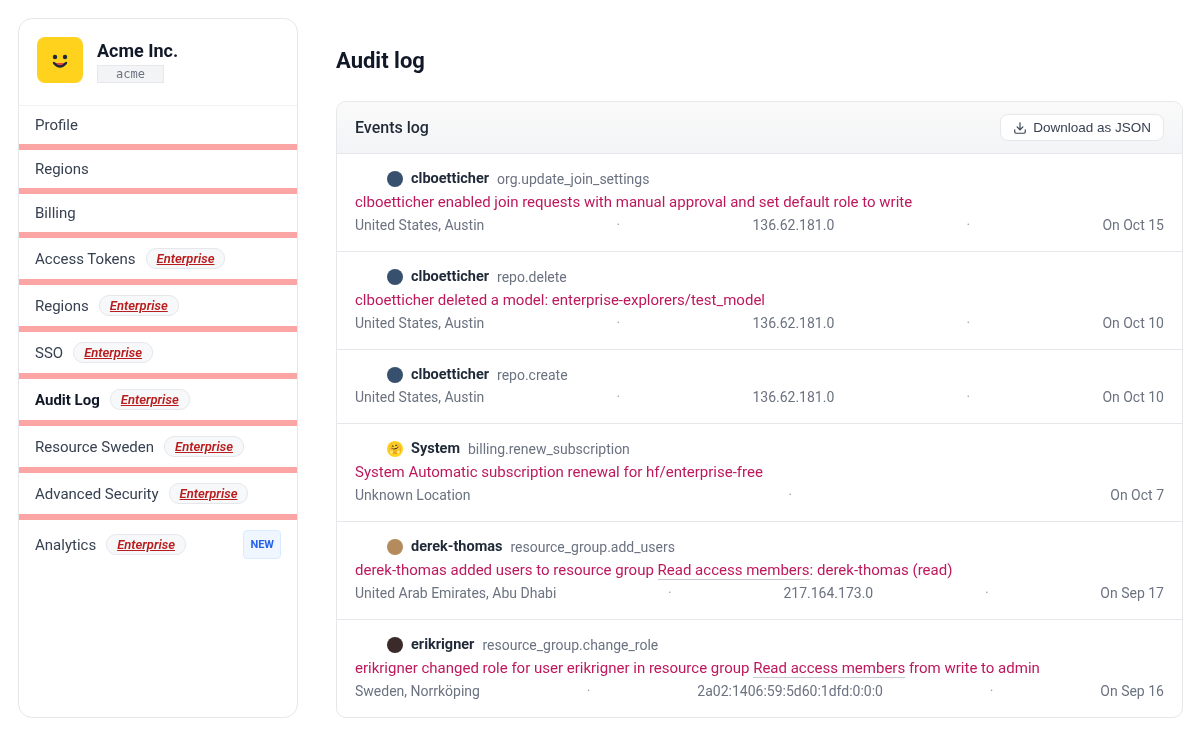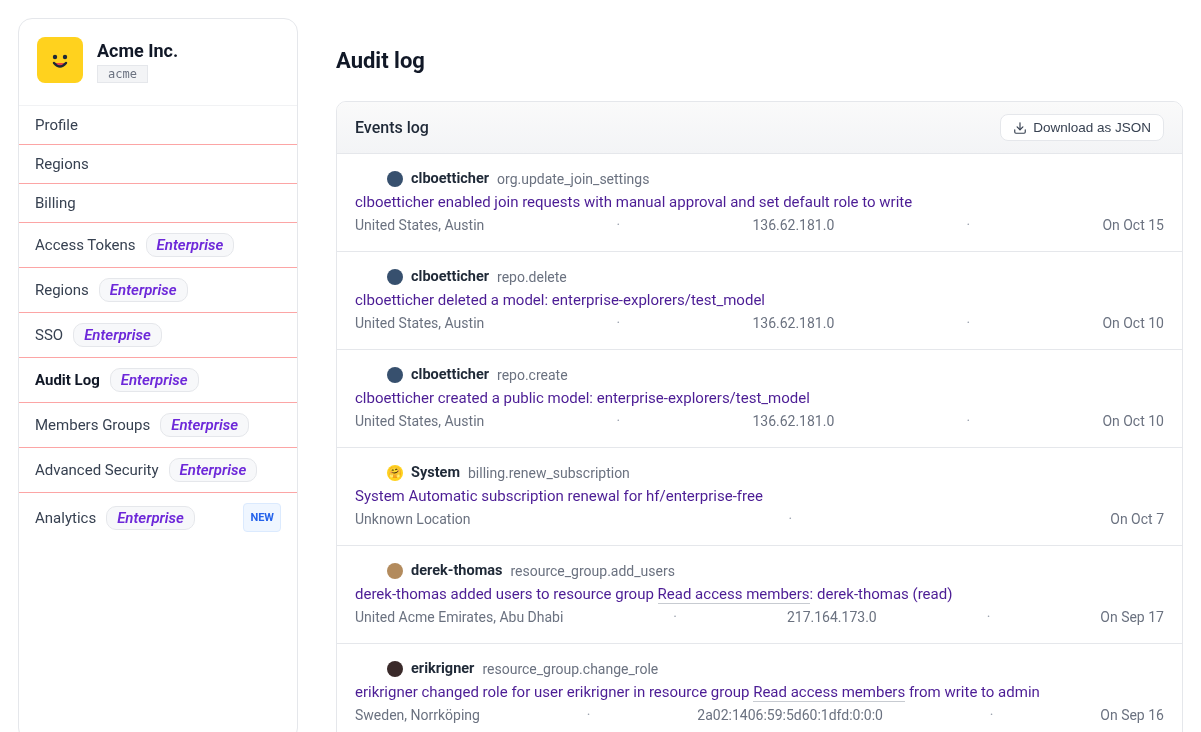--- a/index.html
+++ b/index.html
@@ -39,44 +39,45 @@
   .org-name { font-weight: 700; font-size: 18px; color: #111827; }
   .org-slug {
     display: inline-block;
     margin-top: 4px;
     font-family: ui-monospace, SFMono-Regular, Menlo, monospace;
     font-size: 12px;
     color: #6b7280;
     background: #f3f4f6;
     border: 1px solid #e5e7eb;
     border-radius: 0;
-    padding: 1px 10px;
+    padding: 1px 18px;
   }
   .nav { list-style: none; }
   .nav li {
     display: flex;
     align-items: center;
     gap: 10px;
     padding: 10px 16px;
-    border-bottom: 1px solid #fca5a5;
+    border-bottom: 6px solid #fca5a5;
     color: #374151;
     font-size: 15px;
     cursor: pointer;
   }
   .nav li:last-child { border-bottom: none; }
   .nav li.active { font-weight: 700; color: #111827; }
   .badge-ent {
     font-style: italic;
     font-weight: 600;
-    font-size: 15px;
-    color: #6d28d9;
+    font-size: 13px;
+    color: #b91c1c;
     background: #f7f8fa;
     border: 1px solid #e5e7eb;
     border-radius: 10px;
     padding: 2px 10px;
+    text-decoration: underline;
   }
   .badge-new {
     font-size: 11px;
     font-weight: 700;
     color: #2563eb;
     background: #eff6ff;
     border: 1px solid #dbeafe;
     border-radius: 4px;
     padding: 7px 6px;
     margin-left: auto;
@@ -119,21 +120,21 @@
     width: 16px; height: 16px; border-radius: 50%;
     display: inline-flex; align-items: center; justify-content: center;
     font-size: 11px; flex-shrink: 0;
   }
   .avatar.blue { background: #37506e; color:#fff; }
   .avatar.yellow { background: #ffd21e; }
   .avatar.brown { background: #b38b5d; }
   .avatar.dark { background: #3a2a2a; }
   .actor { font-weight: 700; color: #1f2937; font-size: 14.5px; }
   .action-type { color: #6b7280; font-size: 14px; }
-  .description { color: #4c1d95; font-size: 15px; margin-bottom: 6px; }
+  .description { color: #be185d; font-size: 15px; margin-bottom: 6px; }
   .meta { color: #6b7280; font-size: 14px; display: flex; align-items: center; flex-wrap: wrap; gap: 6px; justify-content: space-between; }
   .meta .dot { color: #9ca3af; }
   .underline-link { border-bottom: 1px solid #c7cbd1; }
 </style>
 </head>
 <body>
 
 <div class="layout">
 
   <aside class="sidebar">
@@ -170,21 +171,21 @@
         </li>
         <li>
           <span>SSO</span>
           <span class="badge-ent">Enterprise</span>
         </li>
         <li class="active">
           <span>Audit Log</span>
           <span class="badge-ent">Enterprise</span>
         </li>
         <li>
-          <span>Members Groups</span>
+          <span>Resource Sweden</span>
           <span class="badge-ent">Enterprise</span>
         </li>
         <li>
           <span>Advanced Security</span>
           <span class="badge-ent">Enterprise</span>
         </li>
         <li>
           <span>Analytics</span>
           <span class="badge-ent">Enterprise</span>
           <span class="badge-new">NEW</span>
@@ -237,21 +238,20 @@
               <span class="dot">·</span>
               <span>On Oct 10</span>
             </div>
           </div>
           <div class="event-item">
             <div class="event-head">
               <span class="avatar blue"></span>
               <span class="actor">clboetticher</span>
               <span class="action-type">repo.create</span>
             </div>
-            <div class="description">clboetticher created a public model: enterprise-explorers/test_model</div>
             <div class="meta">
               <span>United States, Austin</span>
               <span class="dot">·</span>
               <span>136.62.181.0</span>
               <span class="dot">·</span>
               <span>On Oct 10</span>
             </div>
           </div>
           <div class="event-item">
             <div class="event-head">
@@ -267,21 +267,21 @@
             </div>
           </div>
           <div class="event-item">
             <div class="event-head">
               <span class="avatar brown"></span>
               <span class="actor">derek-thomas</span>
               <span class="action-type">resource_group.add_users</span>
             </div>
             <div class="description"><span>derek-thomas added users to resource group </span><span class="underline-link">Read access members</span><span>: derek-thomas (read)</span></div>
             <div class="meta">
-              <span>United Acme Emirates, Abu Dhabi</span>
+              <span>United Arab Emirates, Abu Dhabi</span>
               <span class="dot">·</span>
               <span>217.164.173.0</span>
               <span class="dot">·</span>
               <span>On Sep 17</span>
             </div>
           </div>
           <div class="event-item">
             <div class="event-head">
               <span class="avatar dark"></span>
               <span class="actor">erikrigner</span>

